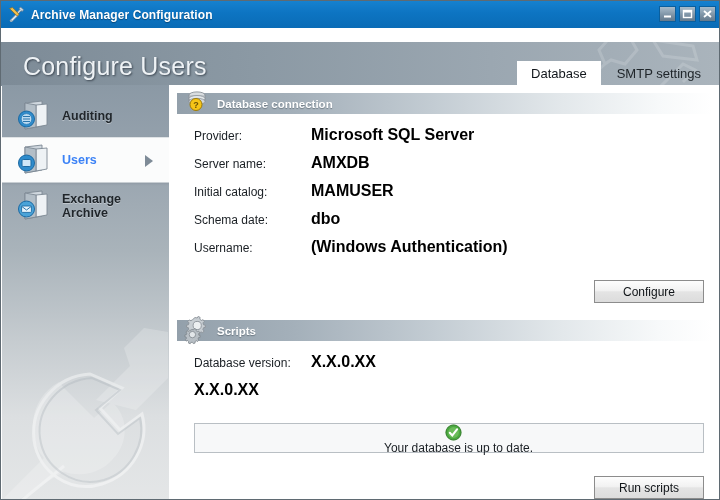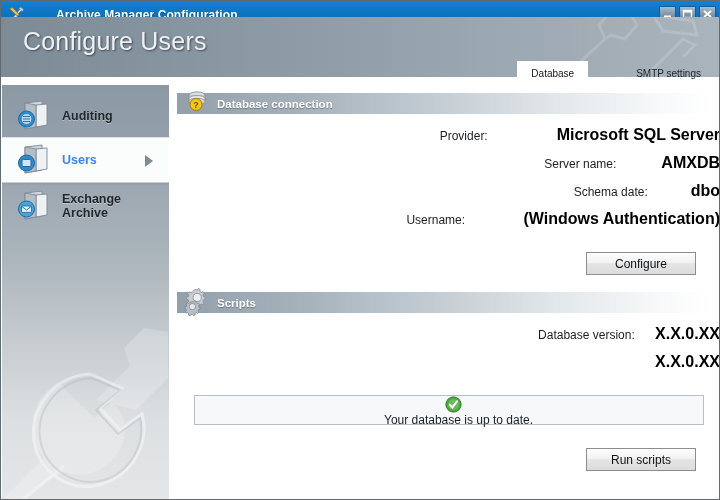--- a/index.html
+++ b/index.html
@@ -19,21 +19,20 @@
     overflow: hidden;
   }
 
   
   .titlebar {
     position: absolute; left: 0; top: 0;
     width: 720px; height: 27px;
     background: linear-gradient(to bottom, #1681cf 0%, #0d74c2 45%, #0a6cb6 100%);
     display: flex; align-items: center;
     padding-left: 6px;
-    gap: 25px;
   }
   .titlebar-icon {
     width: 18px; height: 18px; margin-right: 6px;
     position: relative; flex: none;
   }
   .title-text {
     color: #ffffff;
     font-size: 12px;
     font-weight: bold;
     letter-spacing: 0.1px;
@@ -49,22 +48,22 @@
     border: 1px solid #0a5f9e;
     background: linear-gradient(to bottom, #9fb3c4 0%, #7c93a8 50%, #5f7competition 100%);
     background: linear-gradient(to bottom, #a8bccb 0%, #8499ab 48%, #64798c 100%);
     display: flex; align-items: center; justify-content: center;
     cursor: pointer;
   }
   .win-btn svg { display: block; }
 
   
   .page-header {
-    position: absolute; left: 0; top: 16px;
-    width: 720px; height: 60px;
+    position: absolute; left: 0; top: 41px;
+    width: 720px; height: 44px;
     background: linear-gradient(to right, #7d8b97 0%, #8b99a4 35%, #9ba7b1 68%, #aab4bc 100%);
     overflow: hidden;
   }
   .page-header .hdr-wrench {
     position: absolute; right: 18px; top: -22px;
     opacity: .28;
   }
   .page-title {
     position: absolute; left: 22px; top: 10px;
     font-size: 25px;
@@ -77,26 +76,25 @@
   
   .tabs {
     position: absolute; right: 4px; top: 60px;
     height: 24px;
     display: flex; align-items: flex-end;
     z-index: 5;
   }
   .tab {
     height: 24px;
     padding: 0 14px;
-    font-size: 10px;
+    font-size: 13px;
     color: #20262b;
     display: flex; align-items: center;
     cursor: pointer;
     white-space: nowrap;
-    margin-left: 32px;
   }
   .tab.active {
     background: #ffffff;
     color: #12171c;
   }
   .tab.inactive {
     background: transparent;
     padding-left: 16px;
   }
 
@@ -168,38 +166,37 @@
   .panel-head-icon {
     position: absolute; left: 6px; top: -5px;
     width: 30px; height: 30px;
   }
 
   .field-row {
     display: flex;
     align-items: baseline;
     margin-left: 25px;
     height: 28px;
-    justify-content: flex-end;
   }
   .field-label {
     width: 117px;
     font-size: 12px;
     color: #1a1f24;
     white-space: nowrap;
   }
   .field-value {
     font-size: 16px;
     font-weight: bold;
     color: #000000;
     white-space: nowrap;
   }
 
   .btn-row {
     display: flex; justify-content: flex-end;
-    padding-right: 24px;
+    padding-right: 16px;
   }
   .btn {
     min-width: 110px;
     height: 23px;
     border: 1px solid #8c8c8c;
     background: linear-gradient(to bottom, #fdfdfd 0%, #f2f2f2 45%, #e4e4e4 52%, #dcdcdc 100%);
     font-family: "Liberation Sans", sans-serif;
     font-size: 12px;
     color: #101418;
     cursor: pointer;
@@ -369,20 +366,24 @@
       <div style="margin-top:12px">
         <div class="field-row">
           <span class="field-label">Provider:</span>
           <span class="field-value">Microsoft SQL Server</span>
         </div>
         <div class="field-row">
           <span class="field-label">Server name:</span>
           <span class="field-value">AMXDB</span>
         </div>
         <div class="field-row">
+          <span class="field-label">Initial catalog:</span>
+          <span class="field-value">MAMUSER</span>
+        </div>
+        <div class="field-row">
           <span class="field-label">Schema date:</span>
           <span class="field-value">dbo</span>
         </div>
         <div class="field-row">
           <span class="field-label">Username:</span>
           <span class="field-value">(Windows Authentication)</span>
         </div>
       </div>
 
       <div class="btn-row" style="margin-top:14px">

